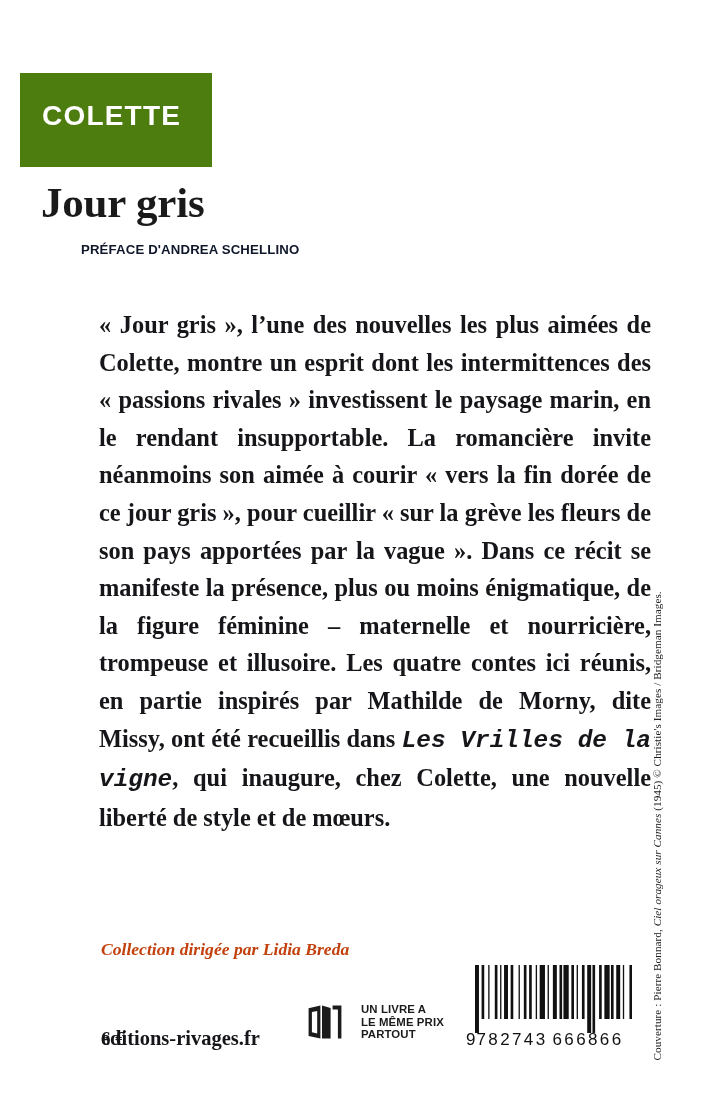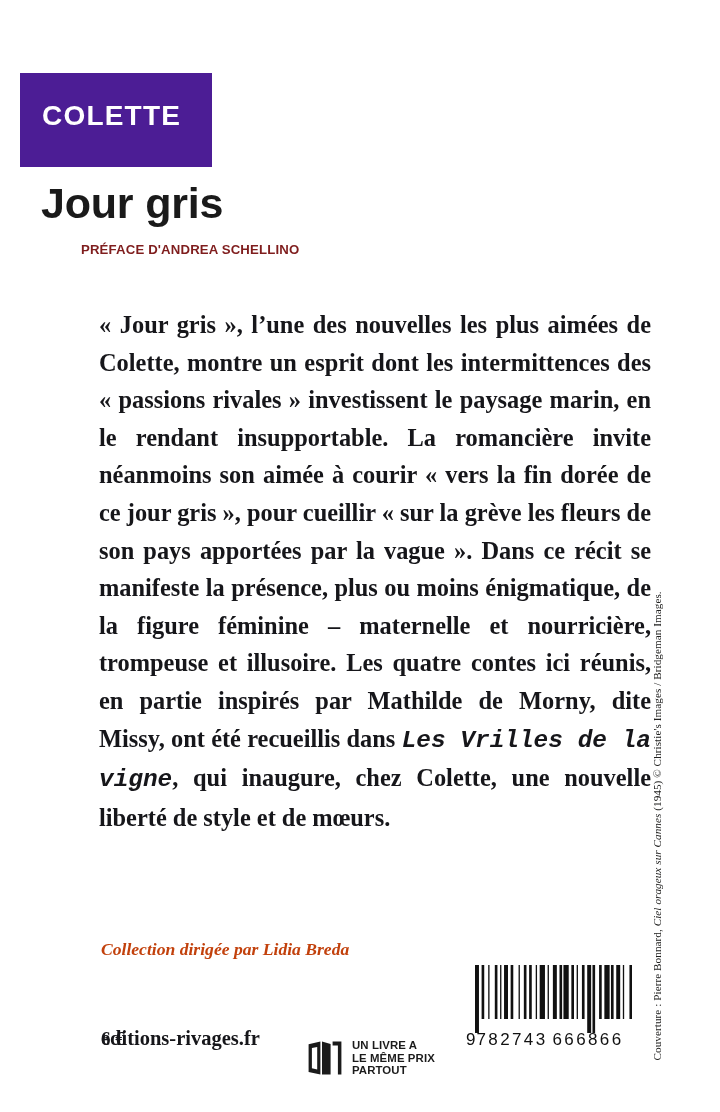--- a/index.html
+++ b/index.html
@@ -22,52 +22,52 @@
     margin: 0 auto;
   }
 
   
   .author-band {
     position: absolute;
     left: 20px;
     top: 73px;
     width: 192px;
     height: 94px;
-    background: #4c1d95;
+    background: #4d7c0f;
   }
   .author-band .author-name {
     position: absolute;
     left: 22px;
     top: 29px;
     color: #ffffff;
     font-family: "Liberation Sans", "DejaVu Sans", sans-serif;
     font-weight: bold;
     font-size: 28px;
     letter-spacing: 1.2px;
     line-height: 1;
   }
 
   
   .book-title {
     position: absolute;
     left: 41px;
     top: 181px;
-    font-family: Liberation Sans, sans-serif;
+    font-family: Liberation Serif, serif;
     font-weight: bold;
     font-size: 43px;
     line-height: 1.04;
     color: #1a1a1a;
     letter-spacing: -0.2px;
   }
 
   .preface-line {
     position: absolute;
     left: 41px;
     top: 243px;
-    color: #7f1d1d;
+    color: #0f172a;
     font-family: "Liberation Sans", "DejaVu Sans", sans-serif;
     font-weight: bold;
     font-size: 13.2px;
     letter-spacing: 0.15px;
     line-height: 1;
     padding-left: 40px;
   }
 
   
   .blurb {
@@ -123,22 +123,21 @@
     line-height: 1;
   }
 
   
   .prix-unique {
     position: absolute;
     left: 307px;
     top: 1003px;
     display: flex;
     align-items: center;
-    gap: 9px;
-    margin-top: 36px;
+    gap: 18px;
   }
   .prix-unique .book-glyph {
     width: 36px;
     height: 34px;
     flex: 0 0 auto;
     display: block;
   }
   .prix-unique .prix-text {
     font-family: "Liberation Sans", "DejaVu Sans", sans-serif;
     font-weight: bold;

